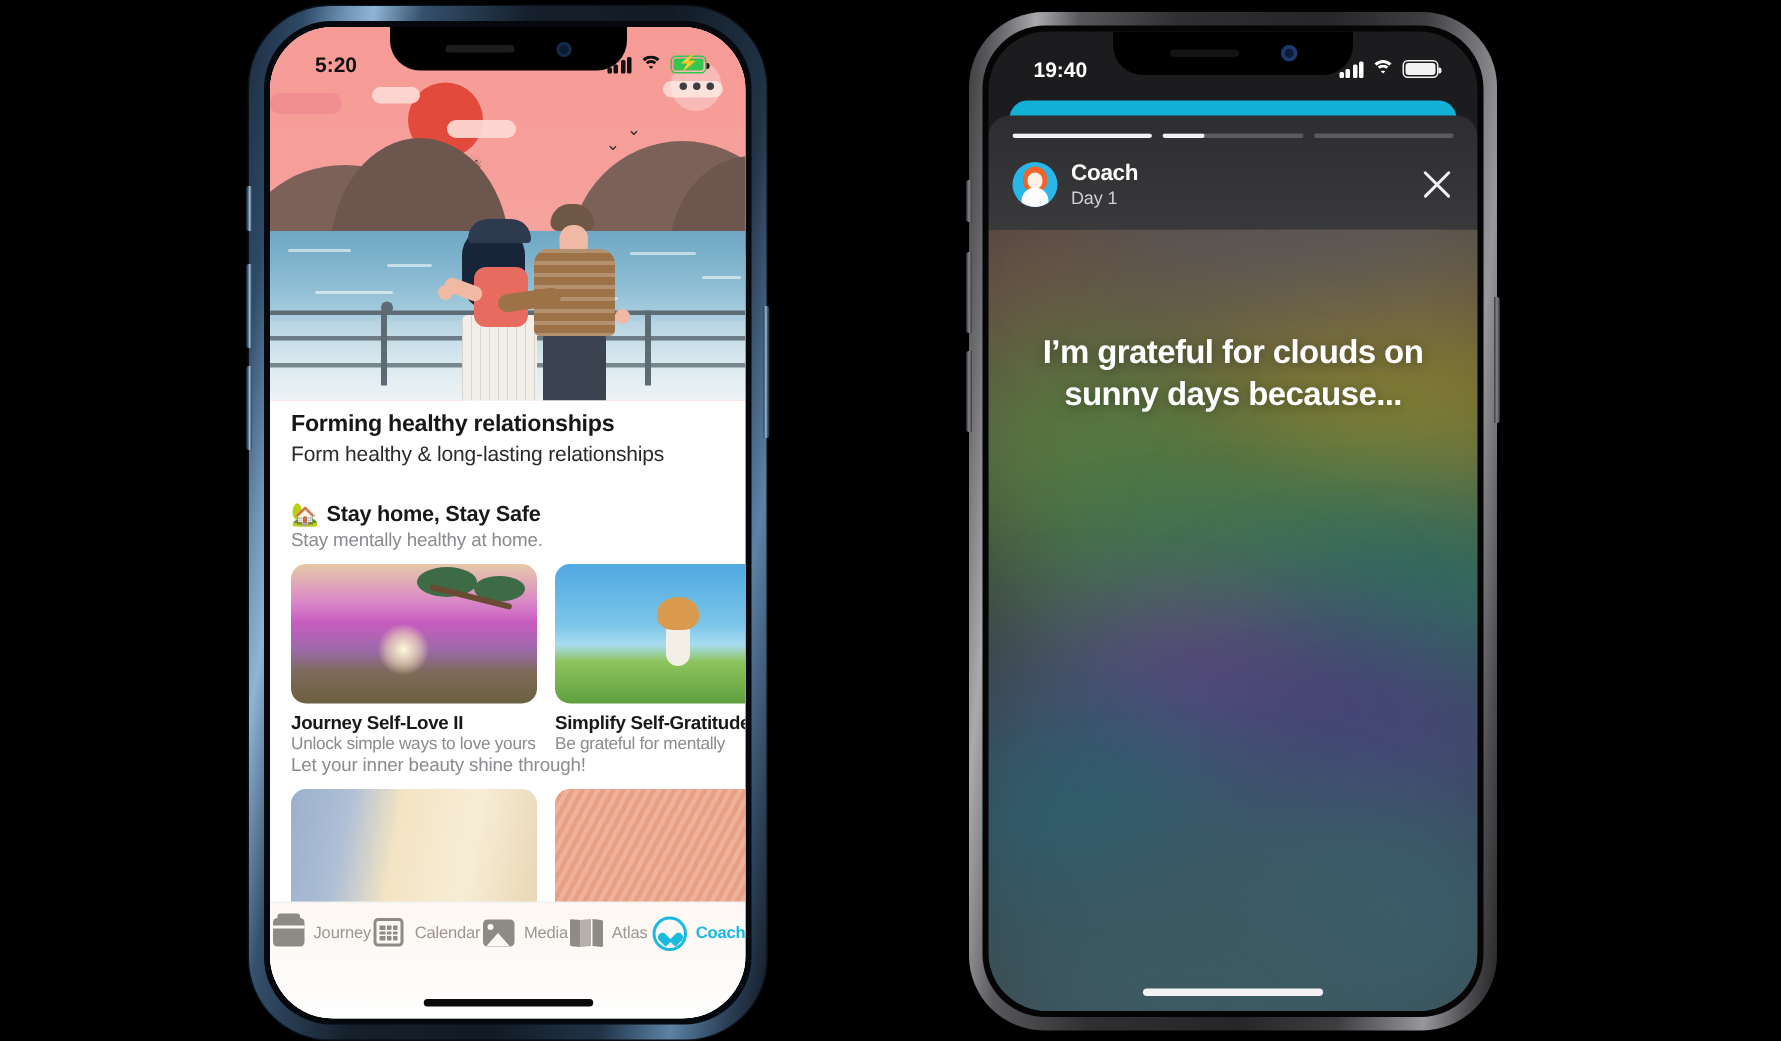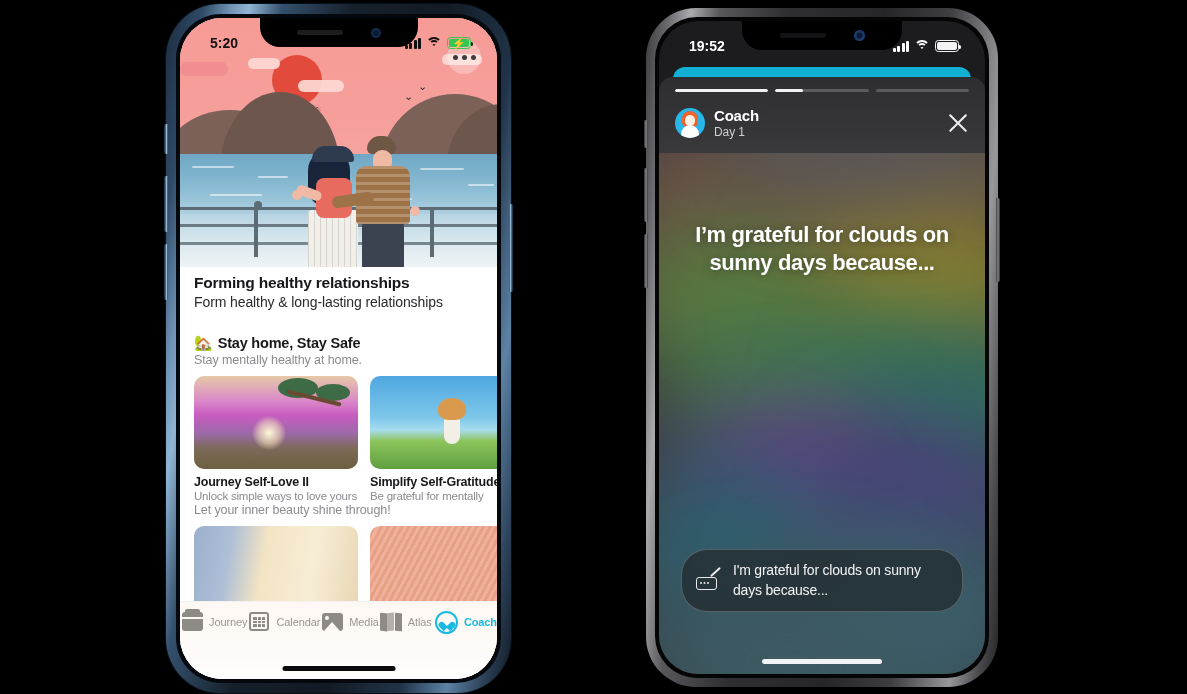--- a/index.html
+++ b/index.html
@@ -444,21 +444,21 @@
 
     <div class="inner-bezel">
       <div class="screen-right">
 
         <div class="notch-r">
           <div class="speaker"></div>
           <div class="camera"></div>
         </div>
 
         <div class="statusbar light-text">
-          <div>19:52</div>
+          <div>19:40</div>
           <div class="sb-right">
             <div class="bars">
                 <i></i>
                 <i></i>
                 <i></i>
                 <i></i>
               </div>
             <div class="wifi">
                 <span></span>
                 <span></span>
@@ -510,29 +510,20 @@
           <div class="blob" style="left:-40px;top:300px;width:220px;height:190px;background:#2f5f6e;"></div>
           <div class="blob" style="left:120px;top:360px;width:260px;height:200px;background:#3a5f6b;"></div>
           <div class="blob" style="left:-20px;top:420px;width:300px;height:180px;background:#3d5a62;"></div>
           <div class="blob" style="left:60px;top:-70px;width:300px;height:120px;background:#55555a;"></div>
         </div>
 
         <div class="prompt-wrap">
           <div class="prompt-text">I’m grateful for clouds on sunny days because...</div>
         </div>
 
-        <div class="answer-bar">
-          <div class="pen-icon">
-            <div class="pad">
-                <i></i>
-              </div>
-              <div class="nib"></div>
-          </div>
-          <div class="answer-text">I'm grateful for clouds on sunny days because...</div>
-        </div>
 
         <div class="home-ind-r"></div>
 
       </div>
     </div>
   </div>
 
 </div>
 
 </body></html>

